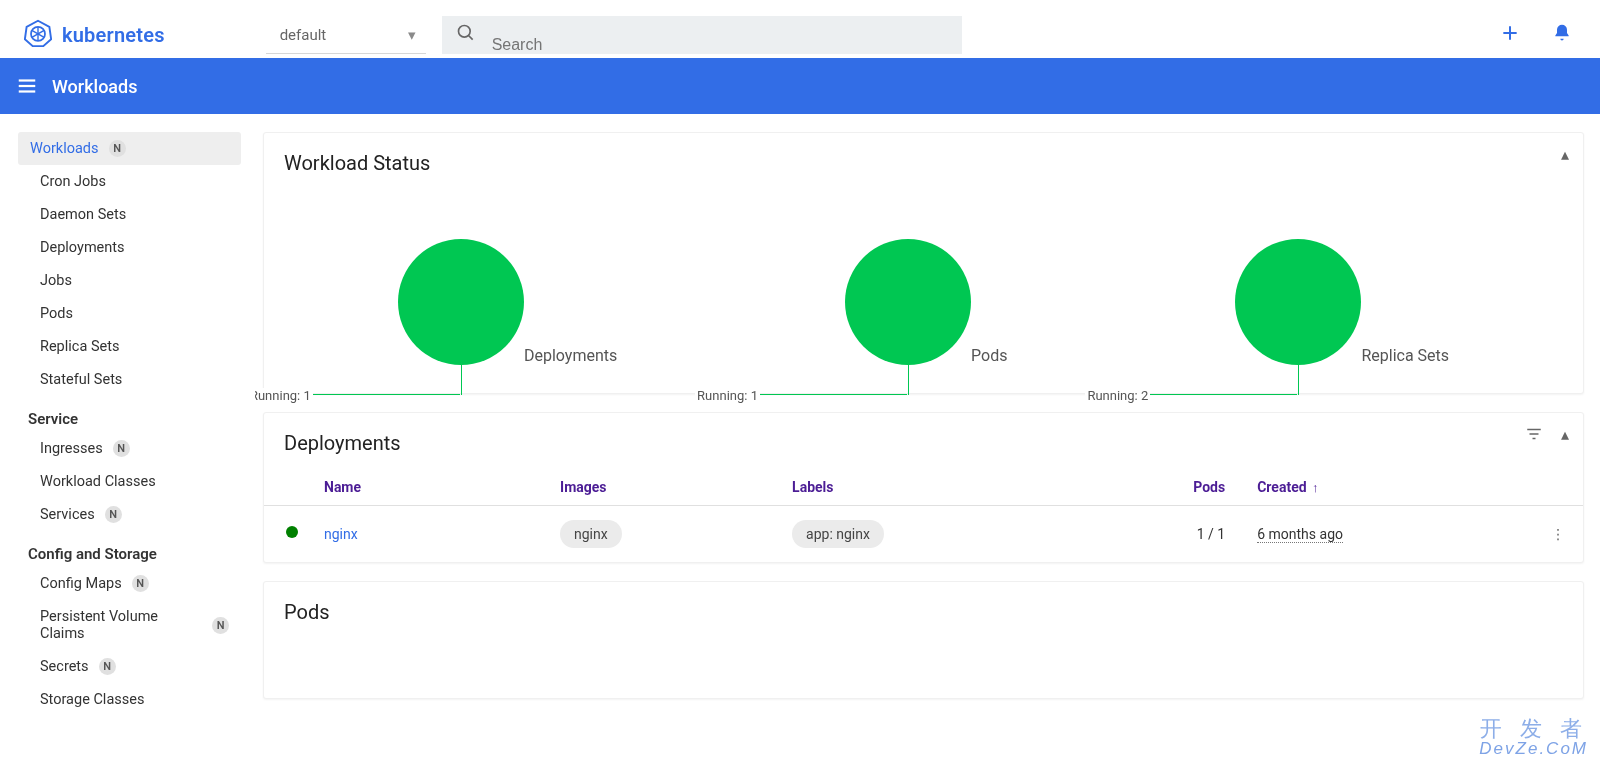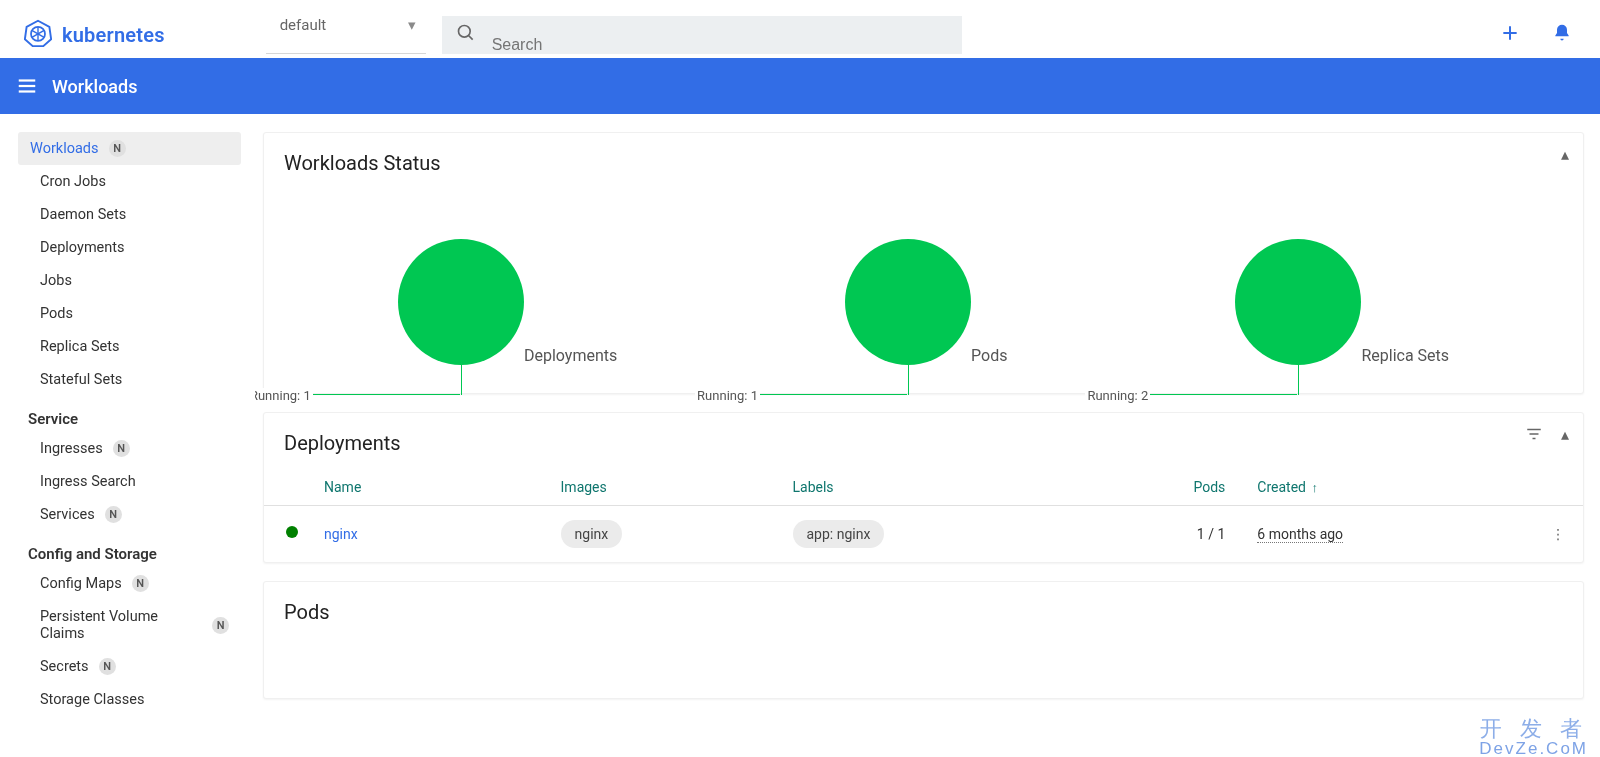--- a/index.html
+++ b/index.html
@@ -14,21 +14,21 @@
     --chip: #ebebeb;
     --border: #e0e0e0;
     font-family: Roboto, "Helvetica Neue", Arial, sans-serif;
   }
   body{ margin:0; background:#fff; height:757px; overflow:hidden; color:var(--text); }
 
   
   .topbar{ height:58px; display:flex; align-items:center; padding:12px 20px 0 24px; background:#fff; gap:16px; }
   .brand{ display:flex; align-items:center; gap:10px; font-weight:600; font-size:20px; color:var(--k8s-blue); letter-spacing:.2px;}
   .brand svg{ width:28px; height:28px; }
-  .ns-select{ margin-left:85px; width:160px; height:38px; border:1px solid #d7d7d7; border-top:none;border-left:none;border-right:none; background:#fff; display:flex; align-items:flex-start; padding:0 10px 0 14px; color:#666; font-size:15px; justify-content:space-between;gap:36px;}
+  .ns-select{ margin-left:85px; width:160px; height:38px; border:1px solid #d7d7d7; border-top:none;border-left:none;border-right:none; background:#fff; display:flex; align-items:center; padding:0 10px 0 14px; color:#666; font-size:15px; justify-content:space-between;gap:36px;}
   .ns-select .chevron{ color:#8a8a8a; }
   .search{ flex:0 0 auto; width:520px; height:38px; background:#eceff1; display:flex; align-items:center; padding:0 14px; color:#666; gap:14px;}
   .search input{ border:none; background:transparent; outline:none; font-size:16px; width:100%; color:#444;margin-top:20px;}
   .spacer{ flex:1; }
   .iconbtn{ width:36px; height:36px; display:flex; align-items:center; justify-content:center; color:#326de6; cursor:pointer; border-radius:50%; }
   .iconbtn.darker{ color:#326de6; }
 
   
   .bluebar{ height:56px; background:#326de6; display:flex; align-items:center; color:#fff; padding:0 16px; gap:14px; }
   .bluebar .menu-icon{ color:#fff; cursor:pointer; display:flex; }
@@ -55,34 +55,34 @@
   .chart .pie{ width:126px; height:126px; border-radius:50%; background:var(--green); position:relative;}
   .chart .leader{ position:absolute; bottom:-30px; left:50%; width:1px; height:30px; background:var(--green);}
   .chart .hline{ position:absolute; bottom:-30px; left:-88px; width:150px; height:1px; background:var(--green);}
   .chart .run-label{ position:absolute; bottom:-38px; left:-150px; font-size:13px; color:#555; background:#fff; padding:0 2px;}
   .chart .name{ margin-top:56px; font-size:16px; color:#555;}
 
   
   .card.table{ padding:18px 0 0 0; }
   .card.table h2{ padding:0 20px; }
   table{ width:100%; border-collapse:collapse; font-size:14px;}
-  th{ text-align:left; font-weight:400; color:#0f766e; padding:10px 16px; font-size:14px;}
+  th{ text-align:left; font-weight:700; color:#4c1d95; padding:10px 16px; font-size:14px;}
   th.first, td.first{ padding-left:60px;}
   td{ padding:14px 16px; border-top:1px solid var(--border); color:#333; vertical-align:middle;}
   .status-dot{ width:12px; height:12px; border-radius:50%; background:var(--dark-green); display:inline-block; position:absolute; left:22px;}
   tr.row{ position:relative;}
   tr.row td:first-child{ position:relative;}
   .link{ color:#326de6; cursor:pointer;}
   .chip{ background:var(--chip); color:#444; padding:6px 14px; border-radius:16px; font-size:14px; display:inline-block;}
   .dotted{ border-bottom:1px dotted #777; cursor:default;}
   .rowmenu{ color:#666; cursor:pointer; text-align:center; width:40px;}
   .sort-arrow{ font-size:13px; margin-left:2px;}
 
   .watermark{ position:fixed; right:12px; bottom:0; color:#8daee8; font-family:"Segoe UI",Arial,sans-serif; font-size:22px; letter-spacing:6px; line-height:1; text-align:right; pointer-events:none; }
-  .watermark .l2{ font-size:17px; letter-spacing:2px; color:#7ea3e6; }
+  .watermark .l2{ font-size:17px; letter-spacing:2px; color:#7ea3e6;font-style:italic; }
 </style>
 </head>
 <body>
 
 <div class="topbar">
   <div class="brand">
     <span>
       <svg viewBox="0 0 32 32">
           <polygon points="16,2 29,9 31,23 22,31 10,31 1,23 3,9" fill="none" stroke="#326de6" stroke-width="2.2"></polygon>
           <circle cx="16" cy="17" r="8" fill="none" stroke="#326de6" stroke-width="2"></circle>
@@ -171,21 +171,21 @@
       </div>
       <div class="item sub">
         <span>Stateful Sets</span>
       </div>
       <div class="section-head">Service</div>
       <div class="item sub">
         <span>Ingresses</span>
         <span class="nbadge">N</span>
       </div>
       <div class="item sub">
-        <span>Ingress Search</span>
+        <span>Workload Classes</span>
       </div>
       <div class="item sub">
         <span>Services</span>
         <span class="nbadge">N</span>
       </div>
       <div class="section-head">Config and Storage</div>
       <div class="item sub">
         <span>Config Maps</span>
         <span class="nbadge">N</span>
       </div>
@@ -198,21 +198,21 @@
         <span class="nbadge">N</span>
       </div>
       <div class="item sub">
         <span>Storage Classes</span>
       </div>
     </div>
 
   <div class="main">
 
     <div class="card">
-      <h2>Workloads Status</h2>
+      <h2>Workload Status</h2>
       <div class="card-actions">
         <span>▴</span>
       </div>
       <div class="status-row" id="status-row">
           <div class="chart">
             <div class="pie">
               <div class="leader"></div>
               <div class="hline"></div>
               <div class="run-label">Running: 1</div>
             </div>

